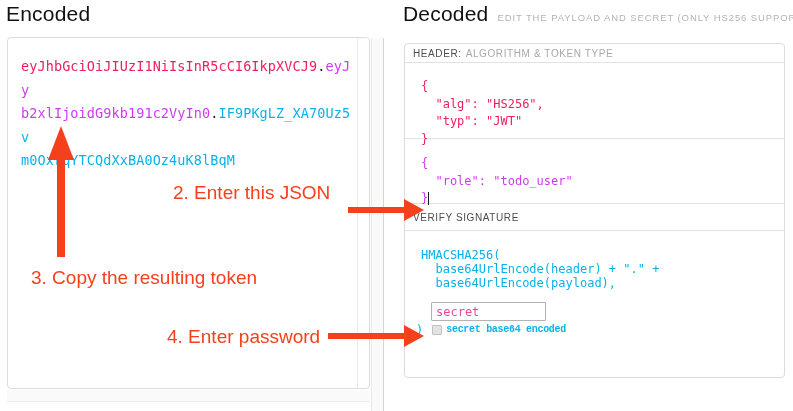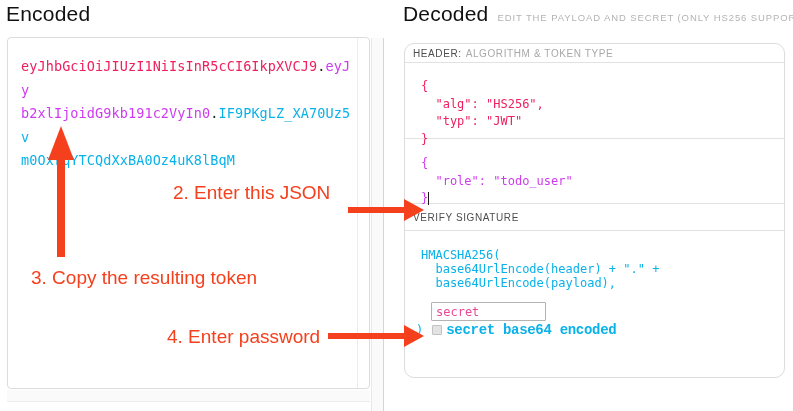--- a/index.html
+++ b/index.html
@@ -43,21 +43,21 @@
     background: #fafafa; border-left: 1px solid #e8e8e8; border-right: 1px solid #d5d5d5;
   }
   .h-scroll-track {
     position: absolute; left: 7px; top: 390px; width: 363px; height: 12px;
     background: #fafafa; border-bottom: 1px solid #ececec;
   }
 
   
   .decoded-box {
     position: absolute; left: 404px; top: 43px; width: 381px; height: 335px;
-    background: #ffffff; border: 1px solid #dcdcdc; border-radius: 10px;
+    background: #ffffff; border: 1px solid #dcdcdc; border-radius: 4px;
     overflow: hidden;
   }
   .sec-label {
     padding-left: 8px; font-size: 10px; letter-spacing: 0.6px;
     border-bottom: 1px solid #e2e2e2; display: flex; align-items: center; gap: 4px;
     white-space: nowrap;
   }
   .sec-label .lbl-strong { color: #4d4d4d; }
   .sec-label .lbl-rest   { color: #a8a8a8; }
   .lab-1 { height: 19px; }
@@ -92,21 +92,21 @@
     position: absolute; left: 11px; top: 93px; display: flex; align-items: center;
     font-size: 12px; line-height: 12px;
   }
   .sig-last-row .paren { color: #09b2e9; font-family: "DejaVu Sans Mono", "Liberation Mono", monospace; }
   .checkbox {
     display: inline-block; width: 10px; height: 10px; margin-left: 9px;
     background: #e3e3e3; border: 1px solid #c2c2c2; border-radius: 1px;
   }
   .cb-label {
     margin-left: 4px; font-family: "Liberation Mono", "DejaVu Sans Mono", monospace;
-    font-weight: bold; font-size: 14px; color: #09b2e9; letter-spacing: -0.3px;
+    font-weight: bold; font-size: 10px; color: #09b2e9; letter-spacing: -0.3px;
   }
 
   
   .ann { position: absolute; color: #f4401d; font-size: 19px; white-space: nowrap; }
   .ann-shaft-h { position: absolute; background: #f4401d; height: 6px; }
   .ann-head-right {
     position: absolute; width: 0; height: 0;
     border-top: 11px solid transparent; border-bottom: 11px solid transparent;
     border-left: 20px solid #f4401d;
   }

